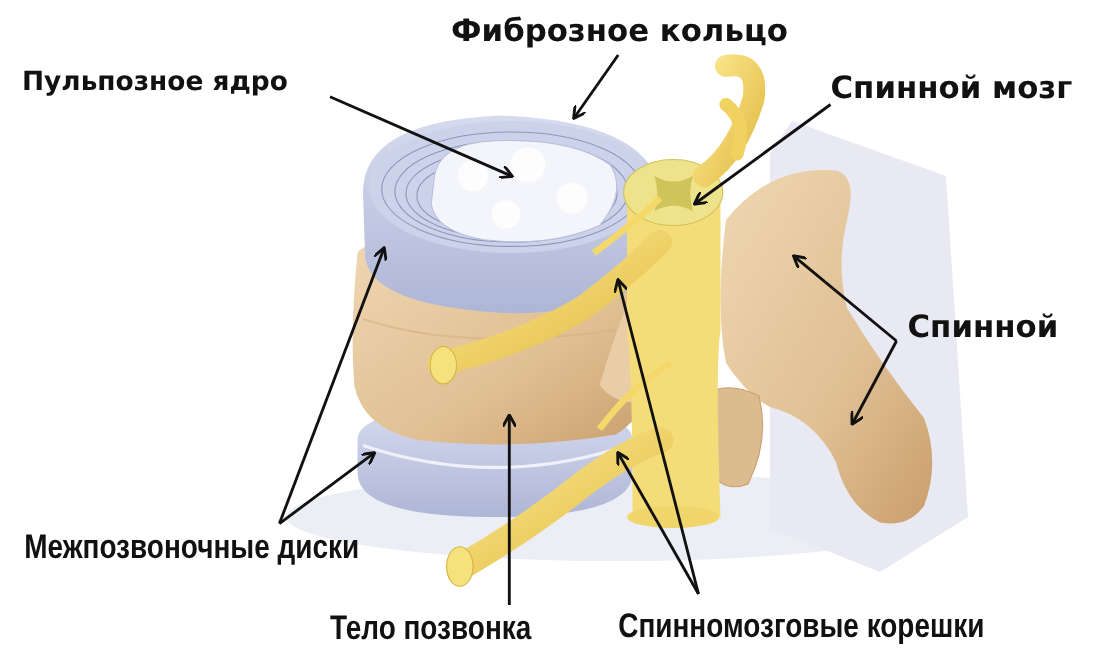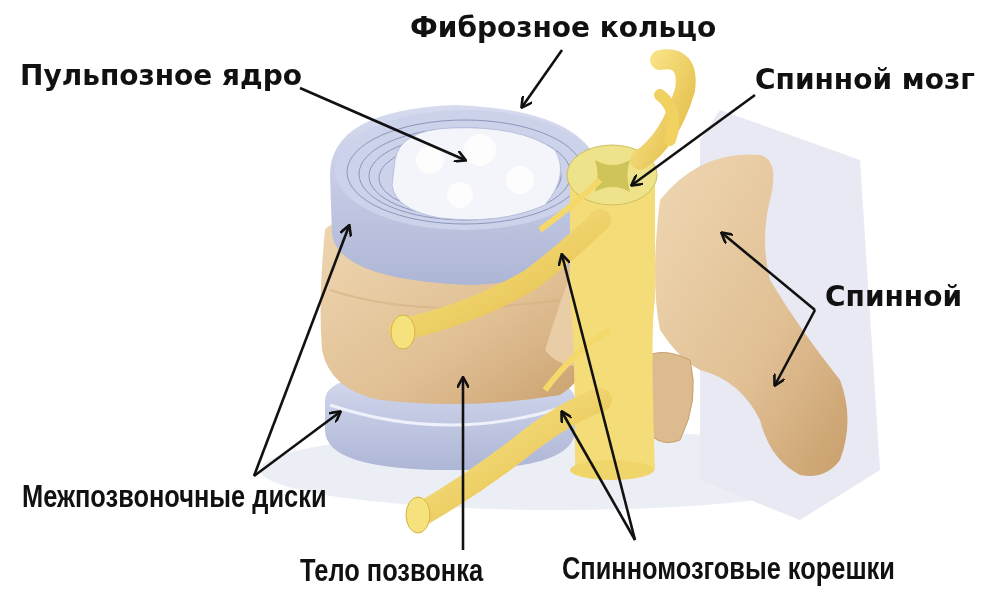--- a/index.html
+++ b/index.html
@@ -96,19 +96,19 @@
       <line x1="815" y1="310" x2="775" y2="385" marker-end="url(#arrowhead)"></line>
       <line x1="254" y1="476" x2="349" y2="226" marker-end="url(#arrowhead)"></line>
       <line x1="254" y1="476" x2="340" y2="412" marker-end="url(#arrowhead)"></line>
       <line x1="463" y1="550" x2="463" y2="378" marker-end="url(#arrowhead)"></line>
       <line x1="635" y1="540" x2="562" y2="255" marker-end="url(#arrowhead)"></line>
       <line x1="635" y1="540" x2="562" y2="412" marker-end="url(#arrowhead)"></line>
     </g>
   </svg>
 
   <div class="label wide" style="left:410px; top:14px; font-size:28px;">Фиброзное кольцо</div>
-  <div class="label wide" style="left:20px; top:62px; font-size:28px;">Пульпозное ядро</div>
+  <div class="label wide" style="left:20px; top:62px; font-size:24px;">Пульпозное ядро</div>
   <div class="label wide" style="left:755px; top:66px; font-size:28px;text-align:center;">Спинной мозг</div>
   <div class="label wide" style="left:825px; top:283px; font-size:28px;">Спинной</div>
   <div class="label condensed" style="left:22px; top:481px; font-size:31px;">Межпозвоночные диски</div>
   <div class="label condensed" style="left:300px; top:555px; font-size:31px;">Тело позвонка</div>
   <div class="label condensed" style="left:562px; top:553px; font-size:31px;">Спинномозговые корешки</div>
 </div>
 
 </body></html>

